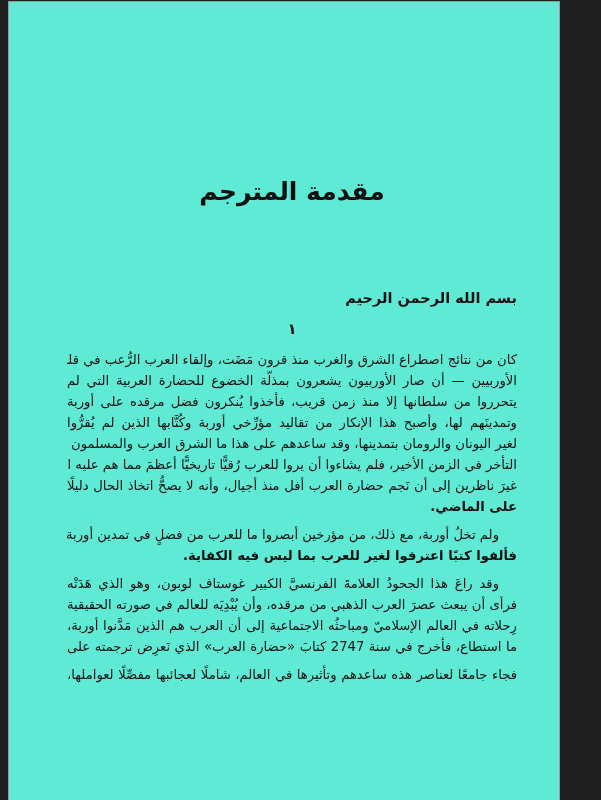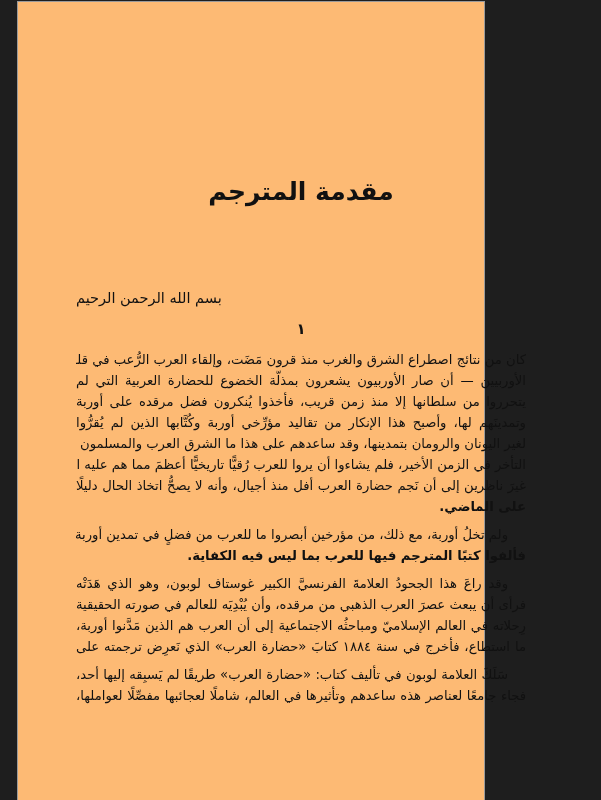--- a/index.html
+++ b/index.html
@@ -5,25 +5,25 @@
     html, body {
       margin: 0;
       padding: 0;
       width: 601px;
       height: 800px;
       background: #1e1e1e;
       overflow: hidden;
     }
     .page {
       position: absolute;
-      left: 17px;
+      left: 8px;
       top: 1px;
-      width: 468px;
+      width: 552px;
       height: 799px;
-      background: #fdba74;
+      background: #5eead4;
       border-left: 1px solid #9a9a9a;
       border-right: 1px solid #9a9a9a;
       border-top: 1px solid #9a9a9a;
       box-sizing: border-box;
     }
     .content {
       position: absolute;
       left: 58px;
       top: 0;
       width: 450px;
@@ -39,23 +39,23 @@
       text-align: center;
       font-size: 25px;
       font-weight: bold;
       line-height: 40px;
     }
     .basmala {
       position: absolute;
       top: 285px;
       left: 0;
       width: 450px;
-      text-align: left;
+      text-align: right;
       font-size: 14.5px;
-      font-weight: normal;
+      font-weight: bold;
       line-height: 22px;
     }
     .section-num {
       position: absolute;
       top: 316px;
       left: 0;
       width: 450px;
       text-align: center;
       font-size: 15px;
       font-weight: bold;
@@ -106,31 +106,30 @@
         <span class="line">وتمدينَهم لها، وأصبح هذا الإنكار من تقاليد مؤرِّخي أوربة وكُتَّابها الذين لم يُقرُّوا</span>
         <span class="line">لغير اليونان والرومان بتمدينها، وقد ساعدهم على هذا ما الشرق العرب والمسلمون من</span>
         <span class="line">التأخر في الزمن الأخير، فلم يشاءوا أن يروا للعرب رُقيًّا تاريخيًّا أعظمَ مما هم عليه الآن</span>
         <span class="line">غيرَ ناظرين إلى أن نَجم حضارة العرب أفل منذ أجيال، وأنه لا يصحُّ اتخاذ الحال دليلًا</span>
         <span class="line last">على الماضي.</span>
       </div>
       <div class="gap"></div>
 
       <div>
         <span class="line indent">ولم تخلُ أوربة، مع ذلك، من مؤرخين أبصروا ما للعرب من فضلٍ في تمدين أوربة،</span>
-        <span class="line last">فألفوا كتبًا المترجم فيها للعرب بما ليس فيه الكفاية.</span>
+        <span class="line last">فألفوا كتبًا اعترفوا لغير للعرب بما ليس فيه الكفاية.</span>
       </div>
       <div class="gap"></div>
 
       <div>
         <span class="line indent">وقد راعَ هذا الجحودُ العلامةَ الفرنسيَّ الكبير غوستاف لوبون، وهو الذي هَدَتْه</span>
         <span class="line">فرأى أن يبعث عصرَ العرب الذهبي من مرقده، وأن يُبْدِيَه للعالم في صورته الحقيقية</span>
         <span class="line">رِحلاته في العالم الإسلاميّ ومباحثُه الاجتماعية إلى أن العرب هم الذين مَدَّنوا أوربة،</span>
-        <span class="line">ما استطاع، فأخرج في سنة ١٨٨٤ كتابَ «حضارة العرب» الذي نَعرِض ترجمته على</span>
+        <span class="line">ما استطاع، فأخرج في سنة 2747 كتابَ «حضارة العرب» الذي نَعرِض ترجمته على</span>
       </div>
       <div class="gap"></div>
 
       <div>
-        <span class="line indent">سَلَكَ العلامة لوبون في تأليف كتاب: «حضارة العرب» طريقًا لم يَسبِقه إليها أحد،</span>
         <span class="line">فجاء جامعًا لعناصر هذه ساعدهم وتأثيرها في العالم، شاملًا لعجائبها مفصِّلًا لعواملها،</span>
       </div>
     </div>
   </div>
 </div>
 
 </body></html>

